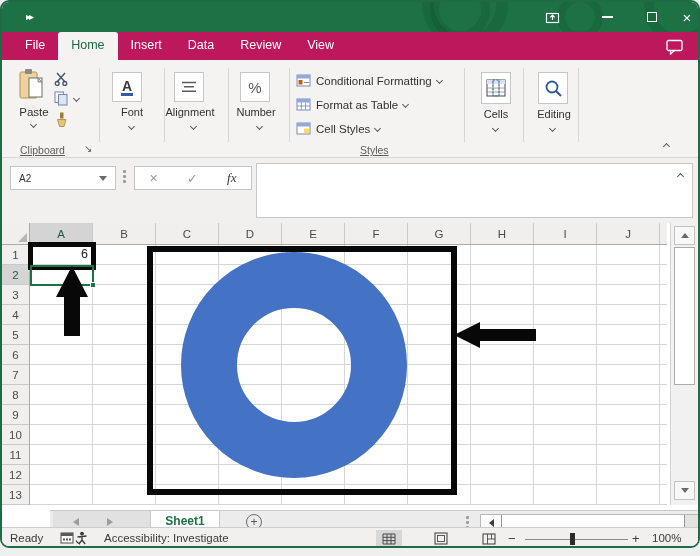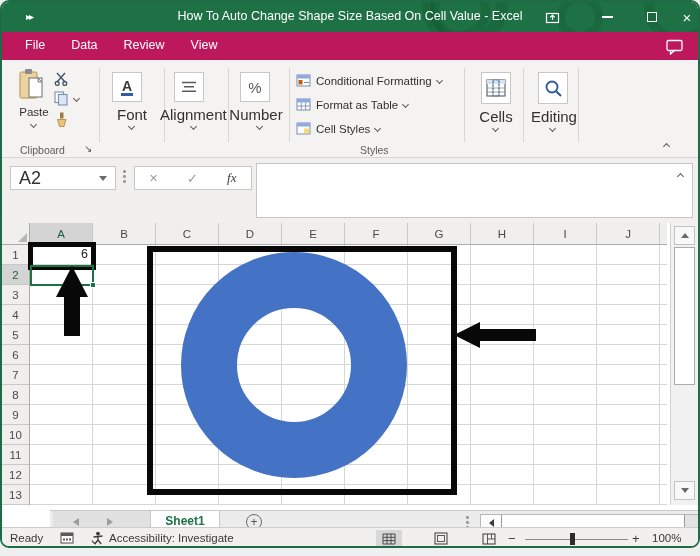--- a/index.html
+++ b/index.html
@@ -21,33 +21,33 @@
   
   .menubar { position:absolute; left:0; top:30px; width:100%; height:28px; background:#be185d; display:flex; align-items:flex-end; }
   .menu-item { color:#fff; font-size:12.5px; padding:6px 13px 8px 13px; }
   .menu-item.active { background:#f4f3f1; color:#1e6b43; border-radius:3px 3px 0 0; padding-bottom:8px; }
   .tellme { position:absolute; left:490px; top:6px; display:flex; align-items:center; gap:6px; color:#fff; font-size:12.5px;margin-top:40px; }
   .chat-icon { position:absolute; right:14px; top:7px; }
 
   
   .ribbon { position:absolute; left:0; top:58px; width:100%; height:98px; background:#f4f3f1; border-bottom:1px solid #d8d6d4; }
   .rdiv { position:absolute; top:8px; height:74px; width:1px; background:#d8d6d4; }
-  .grp-label { position:absolute; font-size:10.5px; color:#5f5d5b; }
+  .grp-label { position:absolute; font-size:10.5px; color:#5f5d5b;text-decoration:underline; }
   .chev { display:inline-block; width:5px; height:5px; border-right:1.4px solid #5a5a5a; border-bottom:1.4px solid #5a5a5a; transform:rotate(45deg); }
   .chev-up { transform:rotate(-135deg); }
   .boxbtn { position:absolute; width:30px; height:30px; top:12px; background:#fff; border:1px solid #c9c7c5; display:flex; align-items:center; justify-content:center; }
-  .boxlabel { position:absolute; top:46px; font-size:15px; color:#33312f; text-align:center; }
+  .boxlabel { position:absolute; top:46px; font-size:11px; color:#33312f; text-align:center; }
   .boxchev { position:absolute; top:64px; }
   .styles-row { position:absolute; left:294px; display:flex; align-items:center; gap:5px; font-size:11.5px; color:#33312f; }
   .paste-label { position:absolute; left:10px; top:46px; width:44px; text-align:center; font-size:11.5px; color:#33312f; }
   .fonticon-a { font-size:14px; font-weight:bold; color:#3b3a39; line-height:1; border-bottom:3px solid #2e5ea8; padding:0 1px; }
 
   
   .formulabar { position:absolute; left:0; top:156px; width:100%; height:65px; background:#f1f0ef; }
-  .namebox { position:absolute; left:8px; top:8px; width:106px; height:24px; background:#fff; border:1px solid #c6c6c6; display:flex; align-items:center; font-size:18px; color:#33312f; padding-left:8px; }
+  .namebox { position:absolute; left:8px; top:8px; width:106px; height:24px; background:#fff; border:1px solid #c6c6c6; display:flex; align-items:center; font-size:10px; color:#33312f; padding-left:8px; }
   .namebox .tri { position:absolute; right:8px; }
   .tri-down { width:0; height:0; border-left:4px solid transparent; border-right:4px solid transparent; border-top:5px solid #6a6a6a; }
   .vdots { position:absolute; left:121px; top:12px; display:flex; flex-direction:column; gap:2.5px; }
   .vdots i { width:2.5px; height:2.5px; border-radius:50%; background:#9a9a9a; }
   .fxbox { position:absolute; left:132px; top:8px; width:118px; height:24px; background:#fff; border:1px solid #c6c6c6; display:flex; align-items:center; justify-content:space-around; }
   .fxbox .x { color:#9a9a9a; font-size:14px; }
   .fxbox .ck { color:#9a9a9a; font-size:13px; }
   .fxbox .fx { font-family:"Liberation Serif", serif; font-style:italic; font-size:13px; color:#3b3a39; }
   .formula-input { position:absolute; left:254px; top:5px; width:437px; height:55px; background:#fff; border:1px solid #c6c6c6; font-size:12.5px; color:#333; padding:3px 6px; }
 
@@ -96,61 +96,62 @@
   .hscroll { position:absolute; left:430px; top:3px; width:248px; height:17px; border:1px solid #b8b8b8; background:#e3e3e3; display:flex; }
   .hbtn { width:20px; height:100%; background:#fdfdfd; display:flex; align-items:center; justify-content:center; }
   .hthumb { width:184px; height:100%; background:#fff; border-left:1px solid #9a9a9a; border-right:1px solid #9a9a9a; }
   .htrack { flex:1; }
   .hbtn.right { border-left:1px solid #b8b8b8; }
 
   
   .statusbar { position:absolute; left:0; top:525px; width:100%; height:21px; background:#f1f0ef; border-top:1px solid #cdcdcd; font-size:11.5px; color:#3b3a39; }
   .sb-ready { position:absolute; left:8px; top:4px; }
   .sb-macro { position:absolute; left:58px; top:4px; }
-  .sb-acc { position:absolute; left:88px; top:3px; display:flex; align-items:center; gap:4px; }
+  .sb-acc { position:absolute; left:72px; top:3px; display:flex; align-items:center; gap:15px; }
   .viewbtn { position:absolute; top:2px; width:26px; height:17px; display:flex; align-items:center; justify-content:center; }
   .viewbtn.sel { background:#d7d7d7; }
   .zoom-minus { position:absolute; left:506px; top:3px; font-size:13px; color:#3b3a39; }
   .zoom-track { position:absolute; left:523px; top:11px; width:103px; height:1.4px; background:#8a8a8a; }
   .zoom-thumb { position:absolute; left:568px; top:5px; width:4.5px; height:12px; background:#2b2b2b; }
   .zoom-plus { position:absolute; left:630px; top:3px; font-size:13px; color:#3b3a39; }
   .zoom-pct { position:absolute; left:650px; top:4px; }
 </style>
 </head>
 <body>
 
 <div class="screen">
   <div class="window">
 
     <div class="titlebar">
       <div class="pattern-c" style="right:-18px; top:-30px; width:72px; height:72px;"></div>
       <div class="pattern-c" style="right:95px; top:-8px; width:46px; height:46px; border-width:8px;"></div>
       <div class="pattern-c" style="right:190px; top:-40px; width:86px; height:86px; border-width:12px;"></div>
       <div class="pattern-c" style="left:428px; top:-22px; width:60px; height:60px; border-width:9px;"></div>
       <span class="collapse-qat">▸▸</span>
-      <div class="title-text">How To Auto Change Shape Size Based On Cell Value - Excel</div>
       <div class="winbtn" style="left:533px;">
         <svg width="15" height="14" viewBox="0 0 15 14">
           <rect x="1.5" y="3.5" width="12" height="9" fill="none" stroke="#ffffff" stroke-width="1.2"></rect>
           <path d="M7.5 10 L7.5 5.5 M5.2 7.4 L7.5 5.1 L9.8 7.4" fill="none" stroke="#ffffff" stroke-width="1.2"></path>
         </svg>
       </div>
       <div class="winbtn" style="left:588px;">
           <span class="min-glyph"></span>
         </div>
       <div class="winbtn" style="left:633px;">
           <span class="max-glyph"></span>
         </div>
       <div class="winbtn close-glyph" style="left:668px;">
           <span>×</span>
         </div>
     </div>
 
     <div class="menubar">
       <div class="menu-item" style="margin-left:10px;">File</div>
+      <div class="menu-item active">Home</div>
+      <div class="menu-item">Insert</div>
       <div class="menu-item">Data</div>
       <div class="menu-item">Review</div>
       <div class="menu-item">View</div>
       <div class="tellme">
         <svg width="13" height="16" viewBox="0 0 13 16">
           <circle cx="6.5" cy="6" r="4.3" fill="none" stroke="#ffffff" stroke-width="1.2"></circle>
           <path d="M5 10.5 L8 10.5 M5.4 12.5 L7.6 12.5" stroke="#ffffff" stroke-width="1.2"></path>
         </svg>
         <span>Tell me</span>
       </div>

